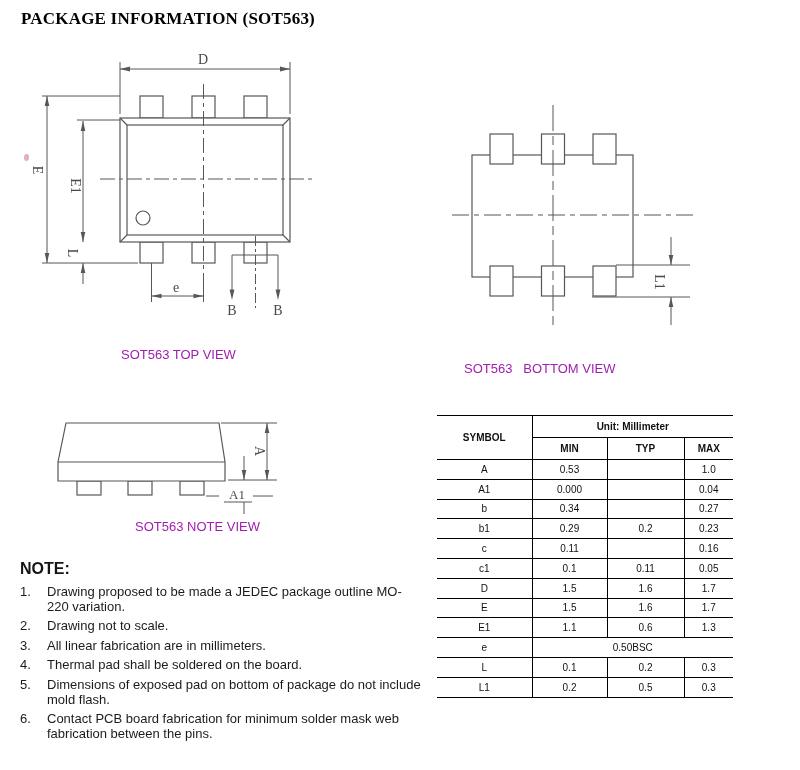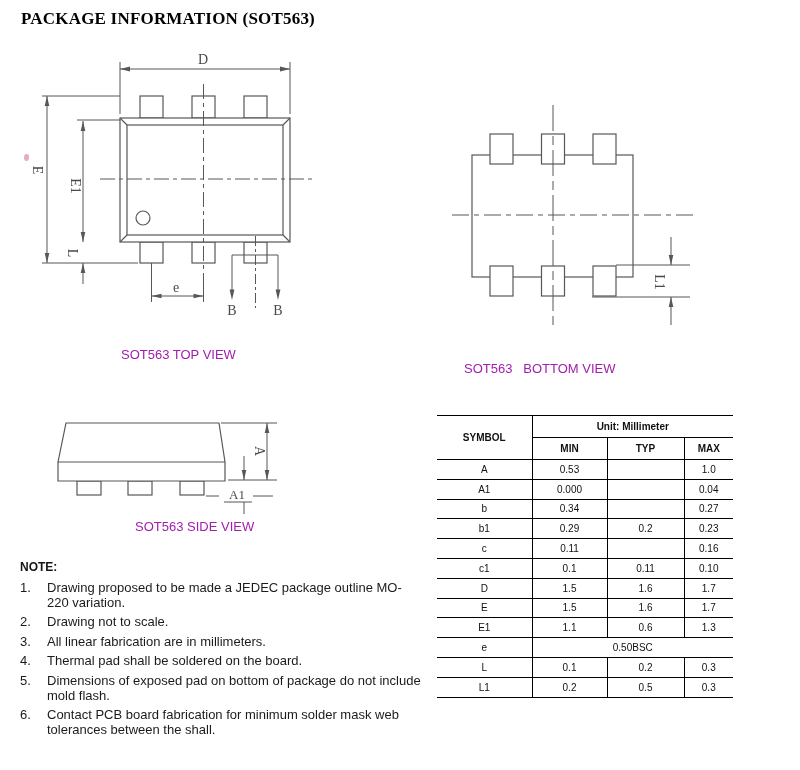--- a/index.html
+++ b/index.html
@@ -32,21 +32,21 @@
     font-size:10px;color:#101010;}
   table.dim th,table.dim td{padding:0;text-align:center;vertical-align:middle;
     border-top:1px solid #000;font-weight:normal;height:18.8px;line-height:15px;}
   table.dim thead th{font-weight:bold;height:21px;}
   table.dim .vl{border-left:1px solid #000;}
   table.dim tr.last td{border-bottom:1px solid #000;}
   col.c-sym{width:95px;}col.c-min{width:75px;}col.c-typ{width:77px;}col.c-max{width:49px;}
 
   
   #notes{left:20px;top:560px;width:408px;}
-  #notes-heading{font-size:12px;font-weight:bold;margin:0 0 7px 0;color:#151515;}
+  #notes-heading{font-size:16px;font-weight:bold;margin:0 0 7px 0;color:#151515;}
   .note-item{display:grid;grid-template-columns:27px 376px;
     font-size:13px;line-height:14.6px;margin-bottom:5px;color:#1b1b1b;}
 </style>
 </head>
 <body>
 
 <div class="abs" id="page-title">PACKAGE INFORMATION (SOT563)</div>
 
 <div class="abs" id="artifact"></div>
 
@@ -153,21 +153,21 @@
     <g>
       <path d="M244,456 V480 M206,496 H219 M253,496 H273 M224,502 H252 M244,502 V514" stroke-width="1"></path>
       <path d="M244,480 L241.7,470 L246.3,470 Z" fill="#575757" stroke="none"></path>
       <text class="dim-label-sm" x="237" y="499" text-anchor="middle" stroke="none">A1</text>
     </g>
   </g>
 </svg>
 
 <div class="abs caption" id="caption-top">SOT563 TOP VIEW</div>
 <div class="abs caption" id="caption-bottom">SOT563   BOTTOM VIEW</div>
-<div class="abs caption" id="caption-side">SOT563 SIDE VIEW</div>
+<div class="abs caption" id="caption-side">SOT563 NOTE VIEW</div>
 
 <div class="abs" id="dim-table-wrap">
   <table class="dim">
     <colgroup>
         <col class="c-sym">
         <col class="c-min">
         <col class="c-typ">
         <col class="c-max">
       </colgroup>
     <thead>
@@ -209,21 +209,21 @@
       <tr>
           <td>c</td>
           <td class="vl">0.11</td>
           <td class="vl"></td>
           <td class="vl">0.16</td>
         </tr>
       <tr>
           <td>c1</td>
           <td class="vl">0.1</td>
           <td class="vl">0.11</td>
-          <td class="vl">0.10</td>
+          <td class="vl">0.05</td>
         </tr>
       <tr>
           <td>D</td>
           <td class="vl">1.5</td>
           <td class="vl">1.6</td>
           <td class="vl">1.7</td>
         </tr>
       <tr>
           <td>E</td>
           <td class="vl">1.5</td>
@@ -273,15 +273,15 @@
   <div class="note-item">
     <span>4.</span>
     <span>Thermal pad shall be soldered on the board.</span>
   </div>
   <div class="note-item">
     <span>5.</span>
     <span>Dimensions of exposed pad on bottom of package do not include mold flash.</span>
   </div>
   <div class="note-item">
     <span>6.</span>
-    <span>Contact PCB board fabrication for minimum solder mask web tolerances between the shall.</span>
+    <span>Contact PCB board fabrication for minimum solder mask web fabrication between the pins.</span>
   </div>
 </div>
 
 </body></html>

